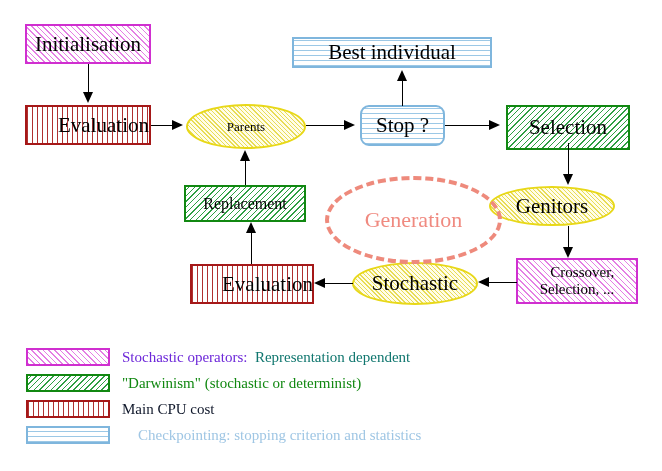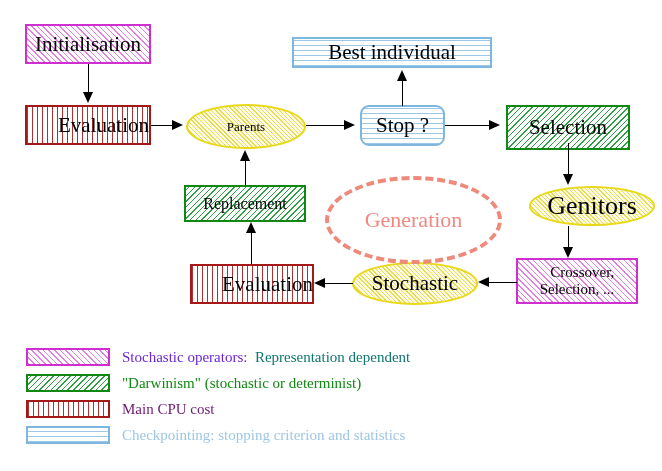--- a/index.html
+++ b/index.html
@@ -104,22 +104,22 @@
   .legend-text {
     position: absolute;
     left: 122px;
     white-space: pre;
     font-size: 15px;
     line-height: 18px;
   }
   .lg-magenta { color: #6d28d9; }
   .lg-gold    { color: #0f766e; }
   .lg-green   { color: #118811; }
-  .lg-red     { color: #701a75; }
-  .lg-blue    { color: #9fc6e4; }
+  .lg-red     { color: #0f172a; }
+  .lg-blue    { color: #9fc6e4; margin-left: 16px; }
 </style>
 </head>
 <body>
 
 <div id="canvas">
 
   <div class="node fill-magenta" style="left:25px; top:24px; width:126px; height:40px; font-size:21px;">
     <span class="lbl">Initialisation</span>
   </div>
 
@@ -136,21 +136,21 @@
   </div>
 
   <div class="node fill-blue rounded" style="left:360px; top:105px; width:85px; height:41px; font-size:21px;">
     <span class="lbl">Stop ?</span>
   </div>
 
   <div class="node fill-green" style="left:506px; top:105px; width:124px; height:45px; font-size:21px;">
     <span class="lbl">Selection</span>
   </div>
 
-  <div class="node fill-yellow ellipse" style="left:529px; top:186px; width:126px; height:40px; font-size:26px;">
+  <div class="node fill-yellow ellipse" style="left:489px; top:186px; width:126px; height:40px; font-size:21px;">
     <span class="lbl">Genitors</span>
   </div>
 
   <div class="node fill-magenta" style="left:516px; top:258px; width:122px; height:46px; font-size:15px; line-height:1.15;">
     <span class="lbl">Crossover,
 Selection, ...</span>
   </div>
 
   <div class="node fill-yellow ellipse" style="left:352px; top:262px; width:126px; height:43px; font-size:21px;">
     <span class="lbl">Stochastic</span>

